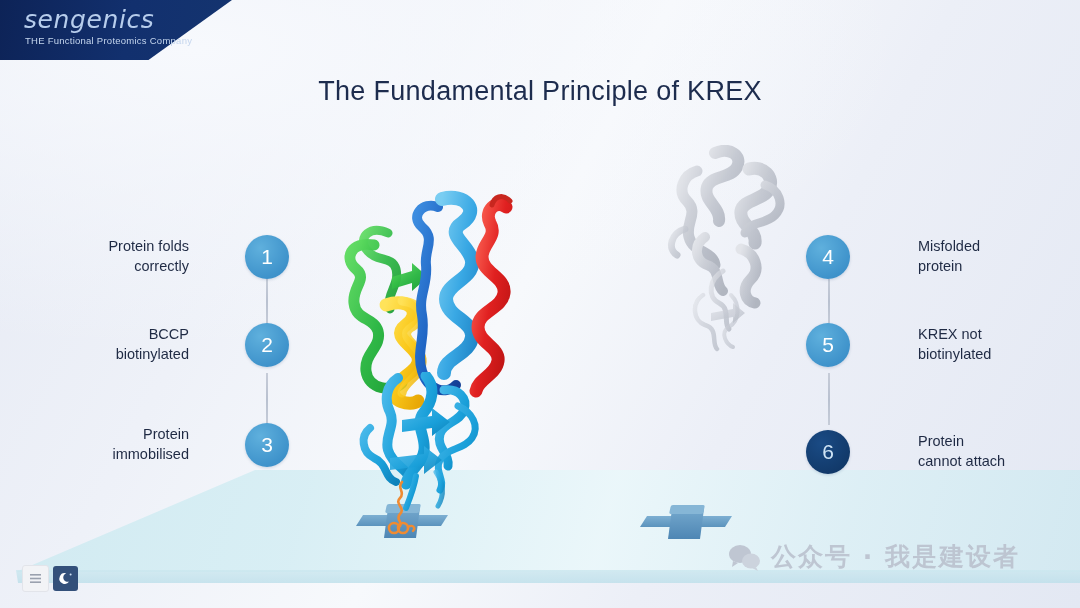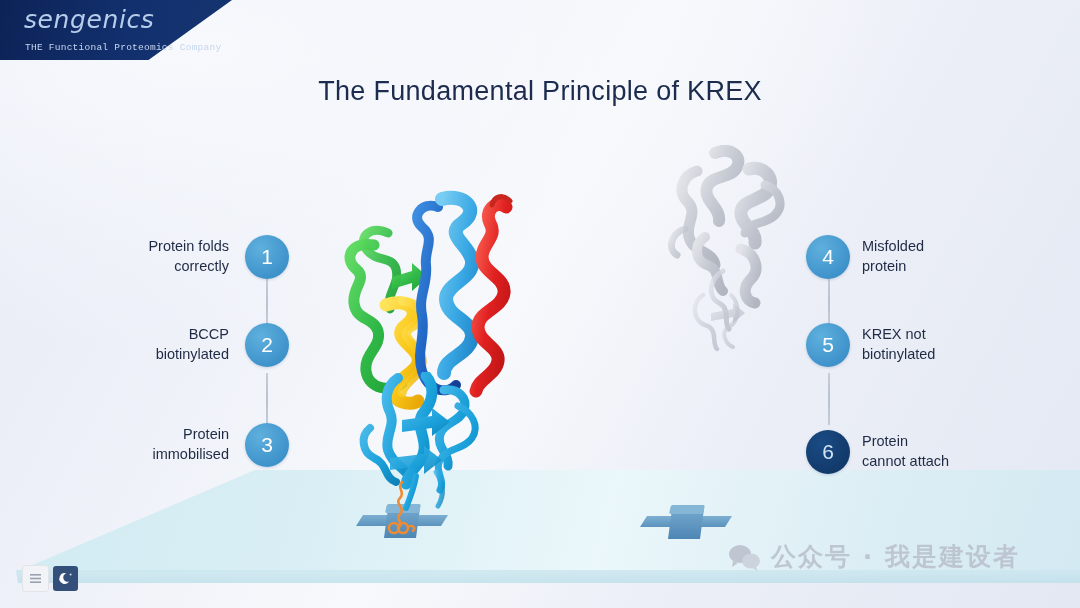--- a/index.html
+++ b/index.html
@@ -24,22 +24,22 @@
             clip-path:polygon(0 0,100% 0,64% 100%,0 100%);
   }
   .banner-logo{
     position:absolute;left:24px;top:5px;
     font-size:25px;letter-spacing:.6px;font-weight:400;
     color:#b7cdec;
     font-family:"DejaVu Sans","Liberation Sans",sans-serif;
     font-style:italic;
   }
   .banner-tag{
-    position:absolute;left:25px;top:42px;
-    font-size:9.5px;letter-spacing:.25px;color:#c5d6ee;white-space:nowrap;font-family:Liberation Mono, monospace;
+    position:absolute;left:25px;top:35px;
+    font-size:9.5px;letter-spacing:.25px;color:#c5d6ee;white-space:nowrap;
   }
 
   
   .title{
     position:absolute;left:0;top:76px;width:1080px;text-align:center;
     font-size:27px;font-weight:400;color:#1d2c4e;letter-spacing:.3px;
   }
 
   
   .plate-wrap{position:absolute;left:0;top:470px;width:1080px;height:138px;}
@@ -75,32 +75,32 @@
   .anchor .cap{
     position:absolute;left:30px;top:2px;width:34px;height:9px;
     background:#86b6d6;border-radius:2px;
     transform:skewX(-12deg);
   }
 
   
   .biotin{position:absolute;left:372px;top:480px;width:60px;height:60px;}
 
   
-  .step{position:absolute;display:flex;align-items:center;}
+  .step{position:absolute;display:flex;align-items:center;gap:40px;}
   .circle{
     width:44px;height:44px;border-radius:50%;
     display:flex;align-items:center;justify-content:center;
     font-size:21px;color:#ffffff;font-weight:400;flex:0 0 auto;
     box-shadow:0 1px 3px rgba(30,60,110,.18);
   }
   .c-blue{background:radial-gradient(circle at 35% 30%,#5fb0dd 0%,#3f93cb 70%,#3688c2 100%);}
   .c-navy{background:radial-gradient(circle at 35% 30%,#1a4b85 0%,#123a6b 70%,#0f3360 100%);color:#cfe4f5;}
   .step-label{font-size:14.5px;line-height:1.35;color:#1f2a44;white-space:pre-line;}
   .left-step .step-label{text-align:right;margin-right:16px;}
-  .right-step .step-label{text-align:left;margin-left:12px;}
+  .right-step .step-label{text-align:left;margin-left:28px;}
   .connector{
     position:absolute;width:1.6px;
     background:linear-gradient(180deg,#c6ccd8 0%,#b9c1d0 50%,#c6ccd8 100%);
   }
 
   
   .watermark{
     position:absolute;left:728px;top:540px;display:flex;align-items:center;
     color:#b9bfcc;font-size:25px;letter-spacing:2px;
     font-family:"DejaVu Sans","Liberation Sans",sans-serif;

